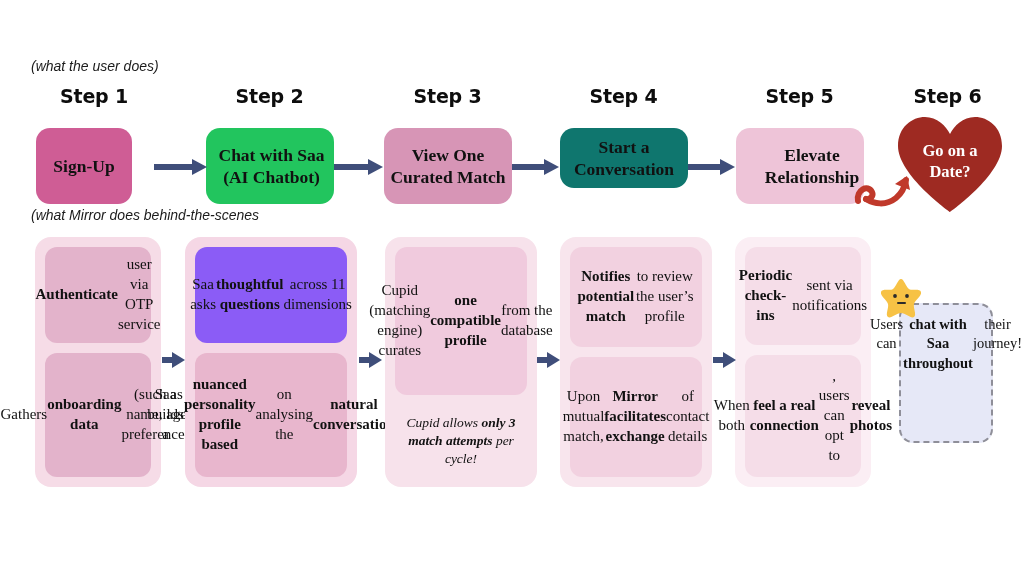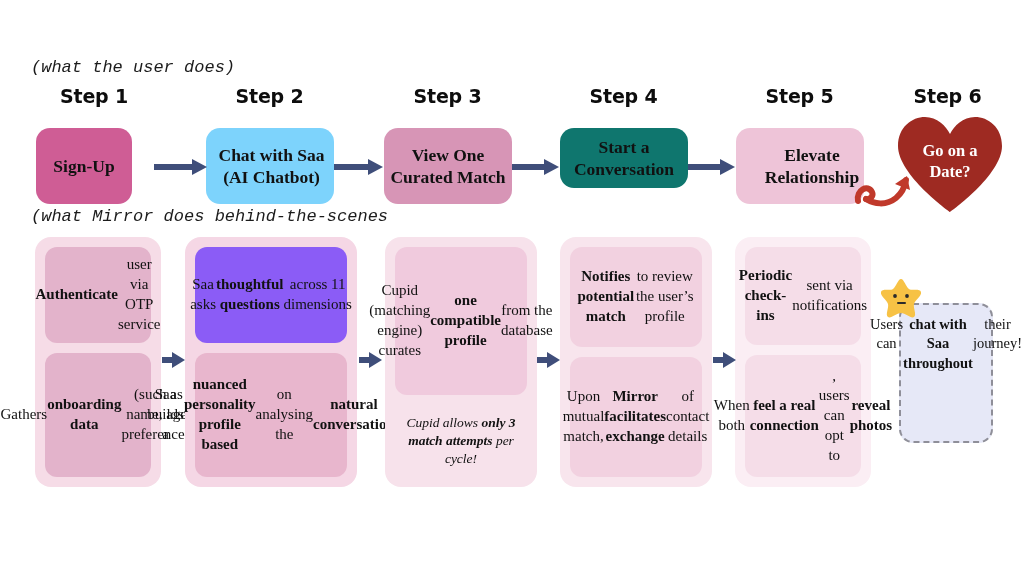--- a/index.html
+++ b/index.html
@@ -13,23 +13,23 @@
     position: relative;
     overflow: hidden;
     font-family: "Liberation Serif", "DejaVu Serif", serif;
     color: #1a1a1a;
   }
 
   .abs { position: absolute; }
 
   
   .caption {
-    font-family: Liberation Mono, monospace;
+    font-family: Liberation Sans, sans-serif;
     font-style: italic;
-    font-size: 17px;
+    font-size: 14px;
     color: #1b1b1b;
     white-space: nowrap;
   }
 
   
   .step-label {
     font-family: "DejaVu Sans", "Liberation Sans", sans-serif;
     font-weight: bold;
     font-size: 19px;
     color: #0d0d0d;
@@ -131,21 +131,21 @@
 <div class="step-label abs" style="left:207px; top:85px; width:125px;">Step 2</div>
 <div class="step-label abs" style="left:385px; top:85px; width:125px;">Step 3</div>
 <div class="step-label abs" style="left:561px; top:85px; width:125px;">Step 4</div>
 <div class="step-label abs" style="left:737px; top:85px; width:125px;">Step 5</div>
 <div class="step-label abs" style="left:885px; top:85px; width:125px;">Step 6</div>
 
 <div class="step-box abs" style="left:36px; top:128px; width:96px; height:76px; background:#cf5d95;">
   <span style="white-space:pre-line;">Sign-Up</span>
 </div>
 
-<div class="step-box abs" style="left:206px; top:128px; width:128px; height:76px; background:#7dd3fc;padding-left:9px;">
+<div class="step-box abs" style="left:206px; top:128px; width:128px; height:76px; background:#22c55e;padding-left:9px;">
   <span style="white-space:pre-line;">Chat with Saa
 (AI Chatbot)</span>
 </div>
 
 <div class="step-box abs" style="left:384px; top:128px; width:128px; height:76px; background:#d795b6;">
   <span style="white-space:pre-line;">View One
 Curated Match</span>
 </div>
 
 <div class="step-box abs" style="left:560px; top:128px; width:128px; height:60px; background:#0f766e;">

